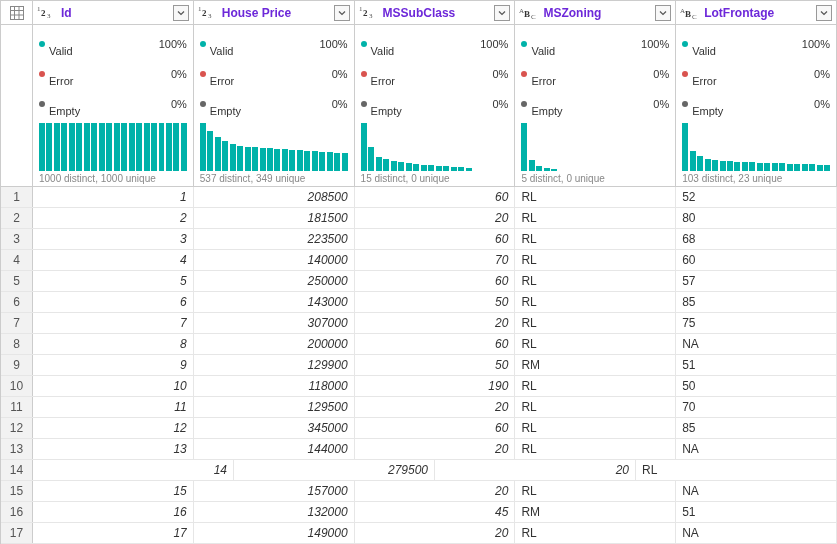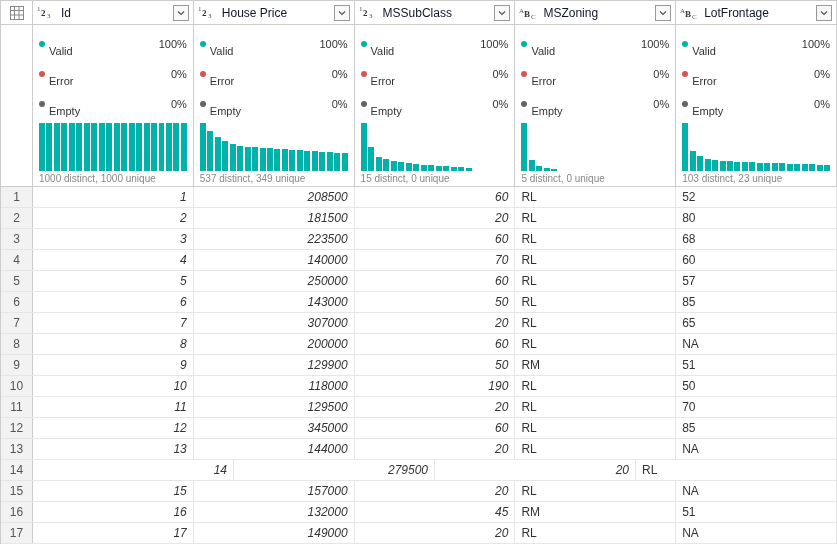--- a/index.html
+++ b/index.html
@@ -28,21 +28,21 @@
     border-right: 1px solid #ccc;
     border-bottom: 1px solid #ccc;
     background: #fff;
     display: flex;
     align-items: center;
     padding: 0 4px;
     gap: 4px;
     min-width: 0;
   }
   .col-head .type-icon { display:inline-flex; align-items:center; }
-  .col-head .col-name { font-weight: 400; color:#0f172a; white-space: nowrap; overflow:hidden; text-overflow:ellipsis; flex:1; }
+  .col-head .col-name { font-weight: 700; color:#6d28d9; white-space: nowrap; overflow:hidden; text-overflow:ellipsis; flex:1; }
   .dd-btn {
     width: 16px; height: 16px; border:1px solid #999; background:#f8f8f8;
     display:flex; align-items:center; justify-content:center; cursor:pointer;
   }
   .profile-row { display:flex; border-bottom:1px solid #ccc; }
   .profile-spacer { width:32px; border-right:1px solid #ccc; background:#fff; }
   .profile-cell {
     flex: 1 0 0; border-right:1px solid #ccc; padding:4px 6px 2px 6px;
     font-size: 11px; min-width:0;
   }
@@ -394,21 +394,21 @@
       <div class="cell num">50</div>
       <div class="cell txt">RL</div>
       <div class="cell txt">85</div>
     </div>
     <div class="data-row">
       <div class="row-head">7</div>
       <div class="cell num">7</div>
       <div class="cell num">307000</div>
       <div class="cell num">20</div>
       <div class="cell txt">RL</div>
-      <div class="cell txt">65</div>
+      <div class="cell txt">75</div>
     </div>
     <div class="data-row">
       <div class="row-head">8</div>
       <div class="cell num">8</div>
       <div class="cell num">200000</div>
       <div class="cell num">60</div>
       <div class="cell txt">RL</div>
       <div class="cell txt">NA</div>
     </div>
     <div class="data-row">

